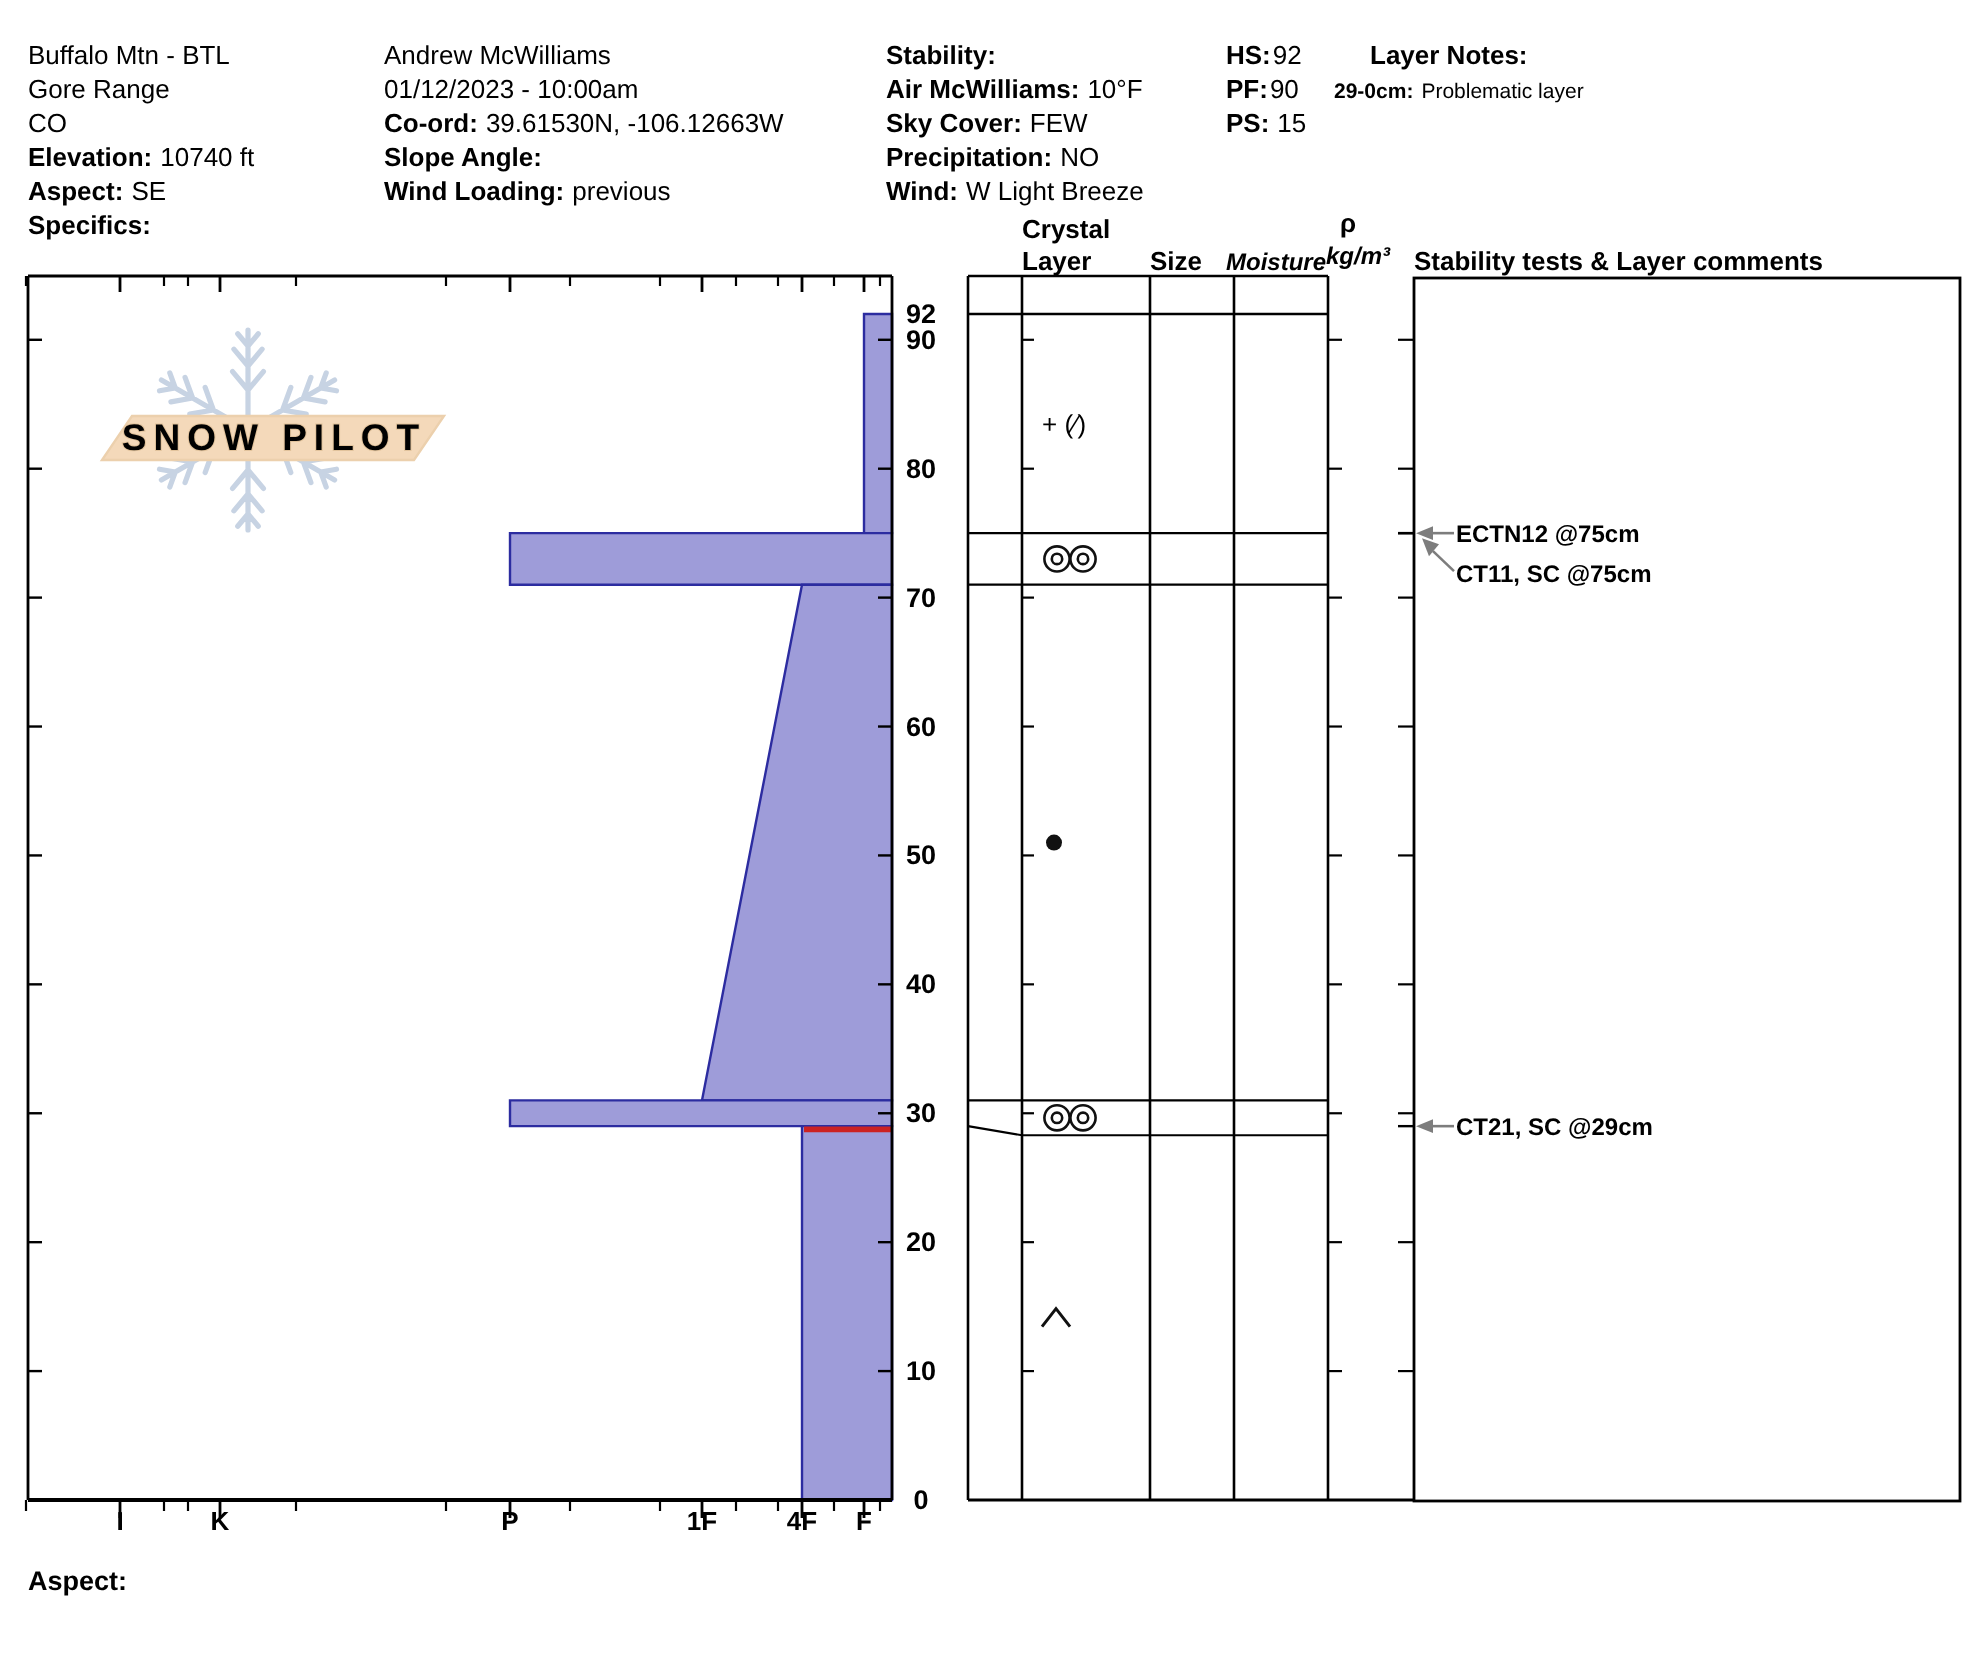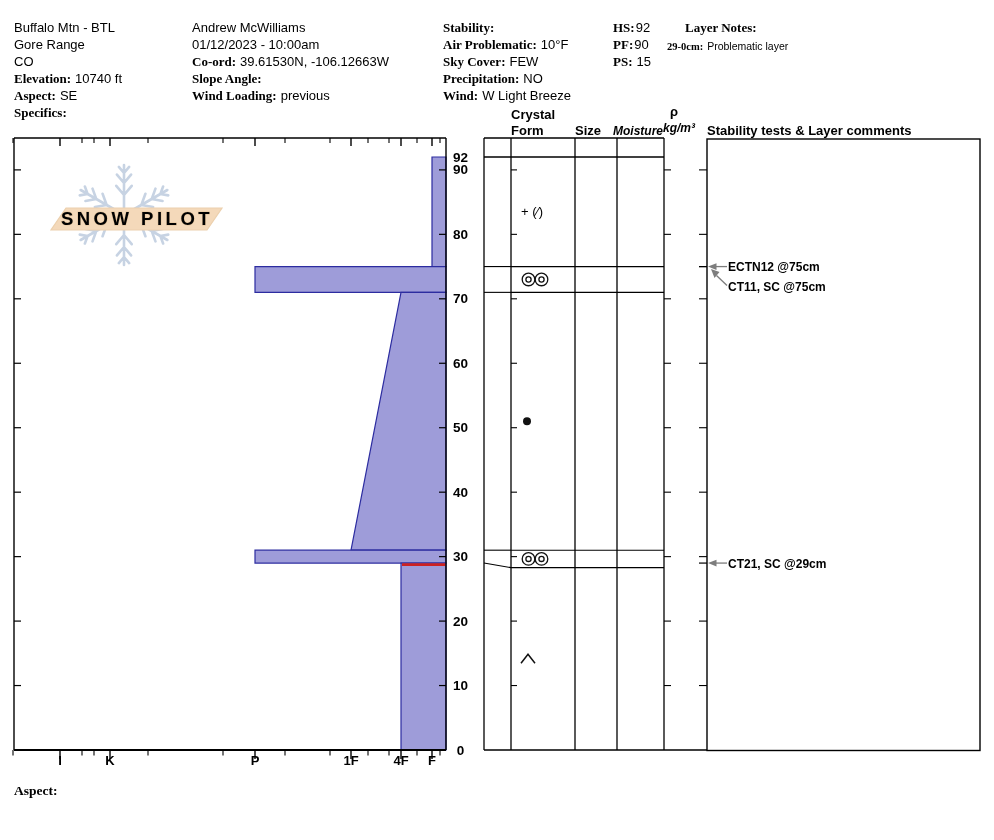--- a/index.html
+++ b/index.html
@@ -1,18 +1,18 @@
 <!DOCTYPE html>
 <html><head>
 <meta charset="utf-8">
 <style>
   html,body{margin:0;padding:0;background:#fff;}
   body{width:994px;height:840px;position:relative;font-family:"Liberation Sans",sans-serif;color:#000;overflow:hidden;}
   .hl{position:absolute;white-space:nowrap;font-size:13px;line-height:15px;margin-top:16px;}
-  .hl .lab{font-weight:bold;font-family:Liberation Serif, serif;}
+  .hl .lab{font-weight:bold;}
   .hl .v{margin-left:4px;text-align:center;}
   .hl .v0{margin-left:1px;}
   .small{font-size:10.5px;}
   .th{position:absolute;font-weight:bold;font-size:13px;white-space:nowrap;text-align:left;}
   .th.sm{font-size:12px;font-style:italic;}
   #chart-svg{position:absolute;left:0;top:0;}
   #chart-svg text{font-family:"Liberation Sans",sans-serif;fill:#000;}
   .axis-label{font-size:13px;font-weight:bold;text-anchor:middle;}
   .depth-label{font-size:13.5px;font-weight:bold;text-anchor:middle;}
   .test-label{font-size:12px;font-weight:bold;}
@@ -31,36 +31,36 @@
   <div class="hl" style="left:14px;top:72px"><span class="lab">Aspect:</span><span class="v">SE</span></div>
   <div class="hl" style="left:14px;top:89px"><span class="lab">Specifics:</span><span class="v"></span></div>
 
   <div class="hl" style="left:192px;top:4px"><span>Andrew McWilliams</span></div>
   <div class="hl" style="left:192px;top:21px"><span>01/12/2023 - 10:00am</span></div>
   <div class="hl" style="left:192px;top:38px"><span class="lab">Co-ord:</span><span class="v">39.61530N, -106.12663W</span></div>
   <div class="hl" style="left:192px;top:55px"><span class="lab">Slope Angle:</span><span class="v"></span></div>
   <div class="hl" style="left:192px;top:72px"><span class="lab">Wind Loading:</span><span class="v">previous</span></div>
 
   <div class="hl" style="left:443px;top:4px"><span class="lab">Stability:</span><span class="v"></span></div>
-  <div class="hl" style="left:443px;top:21px"><span class="lab">Air Problematic:</span><span class="v">10°F</span></div>
+  <div class="hl" style="left:443px;top:21px"><span class="lab">Air McWilliams:</span><span class="v">10°F</span></div>
   <div class="hl" style="left:443px;top:38px"><span class="lab">Sky Cover:</span><span class="v">FEW</span></div>
   <div class="hl" style="left:443px;top:55px"><span class="lab">Precipitation:</span><span class="v">NO</span></div>
   <div class="hl" style="left:443px;top:72px"><span class="lab">Wind:</span><span class="v">W Light Breeze</span></div>
 
   <div class="hl" style="left:613px;top:4px"><span class="lab">HS:</span><span class="v0">92</span></div>
   <div class="hl" style="left:613px;top:21px"><span class="lab">PF:</span><span class="v0">90</span></div>
   <div class="hl" style="left:613px;top:38px"><span class="lab">PS:</span><span class="v">15</span></div>
 
   <div class="hl" style="left:685px;top:4px"><span class="lab">Layer Notes:</span></div>
   <div class="hl small" style="left:667px;top:23px"><span class="lab">29-0cm:</span><span class="v">Problematic layer</span></div>
 </div>
 
 <div>
   <div class="th" style="left:511px;top:107px;width:106px">Crystal</div>
-  <div class="th" style="left:511px;top:123px;width:64px">Form</div>
+  <div class="th" style="left:511px;top:123px;width:64px">Layer</div>
   <div class="th" style="left:575px;top:123px;width:42px">Size</div>
   <div class="th sm" style="left:613px;top:124px;width:54px">Moisture</div>
   <div class="th" style="left:670px;top:104px;width:12px">ρ</div>
   <div class="th sm" style="left:663px;top:121px;width:46px">kg/m³</div>
   <div class="th" style="left:707px;top:123px;width:273px">Stability tests &amp; Layer comments</div>
 </div>
 
 <div class="hl" style="left:14px;top:767px"><span class="lab" style="font-size:13.5px">Aspect:</span></div>
 
 <svg id="chart-svg" width="994" height="840" viewBox="0 0 994 840">

